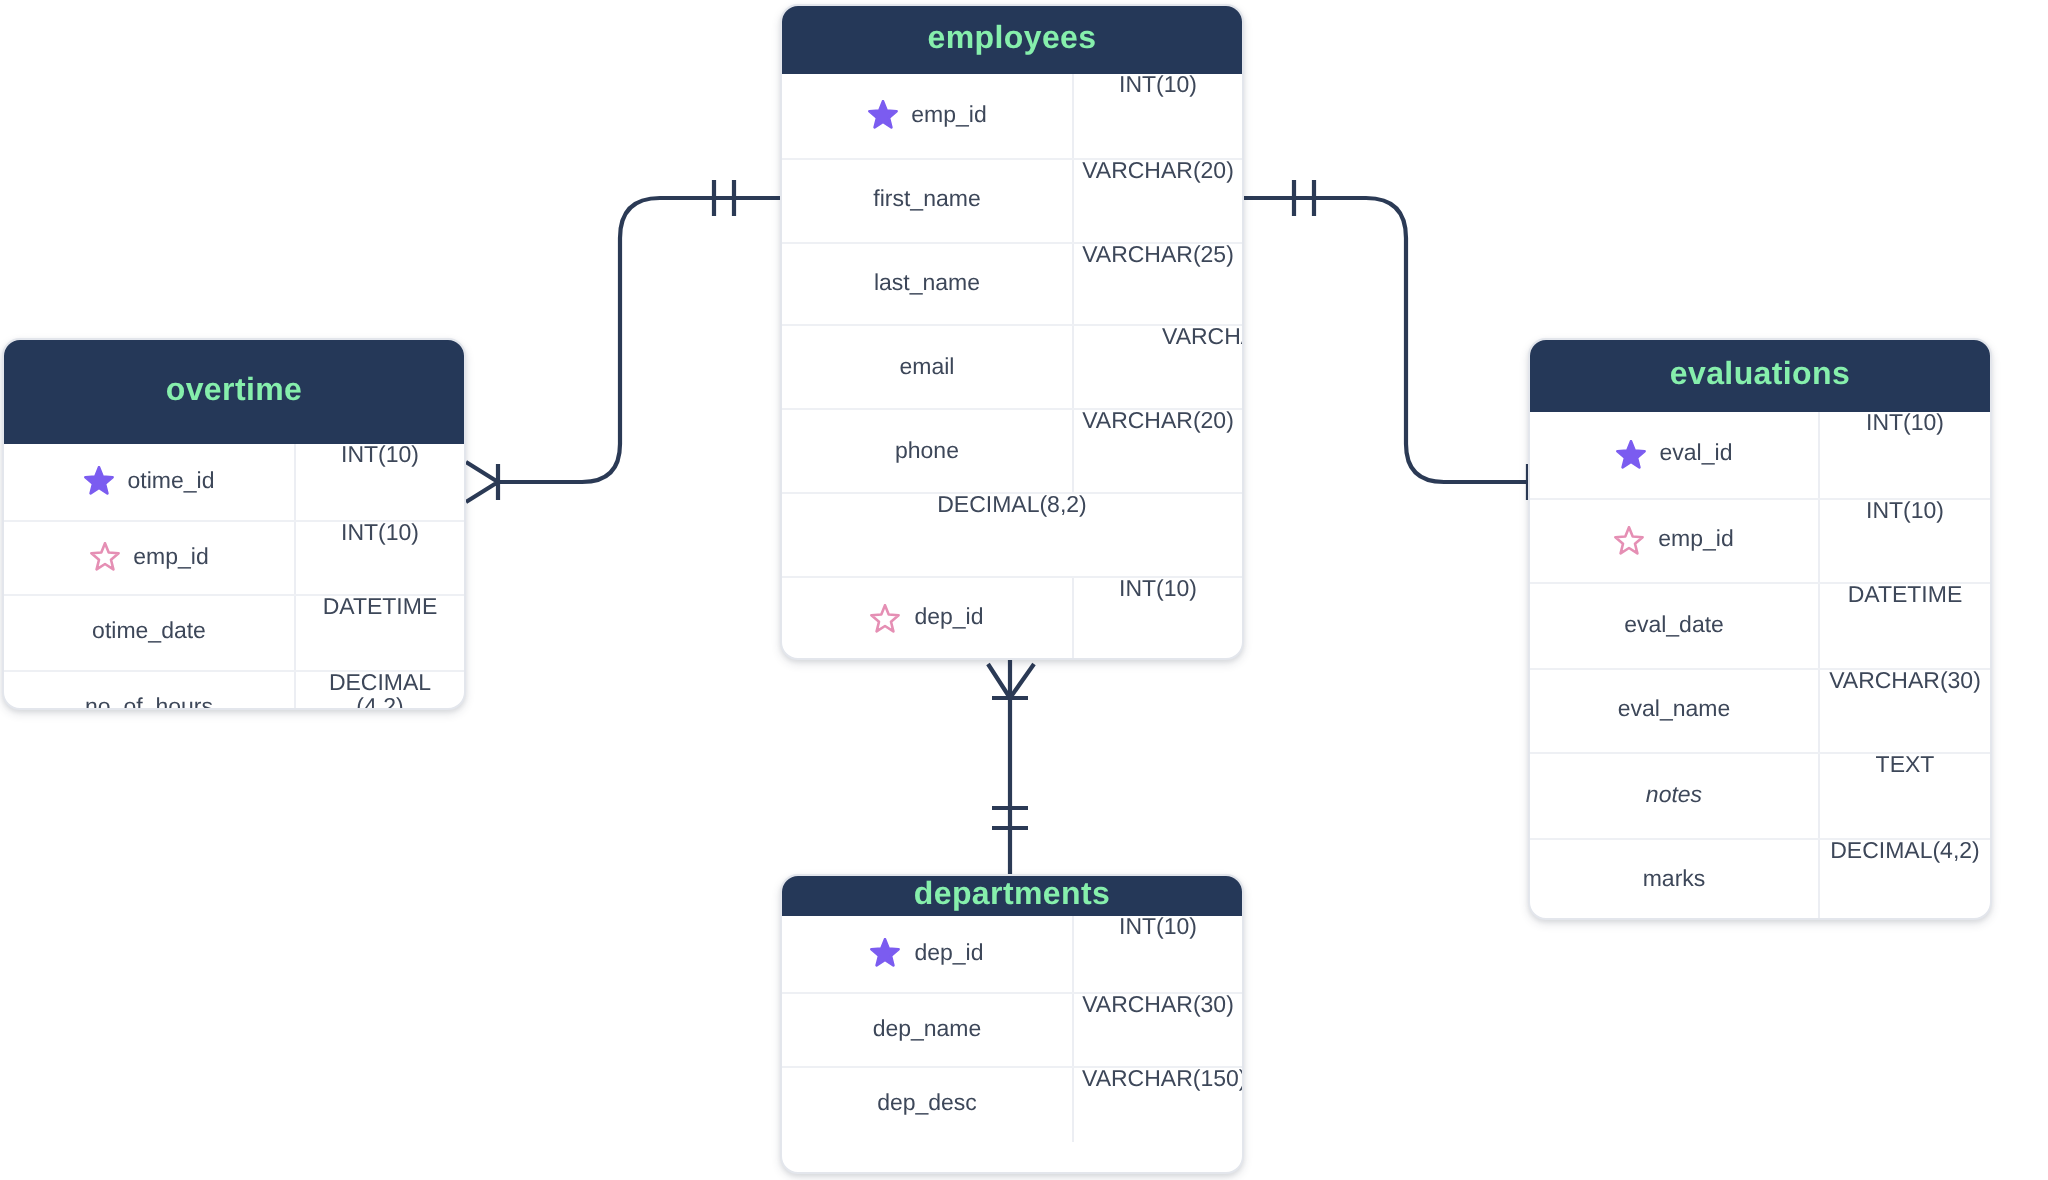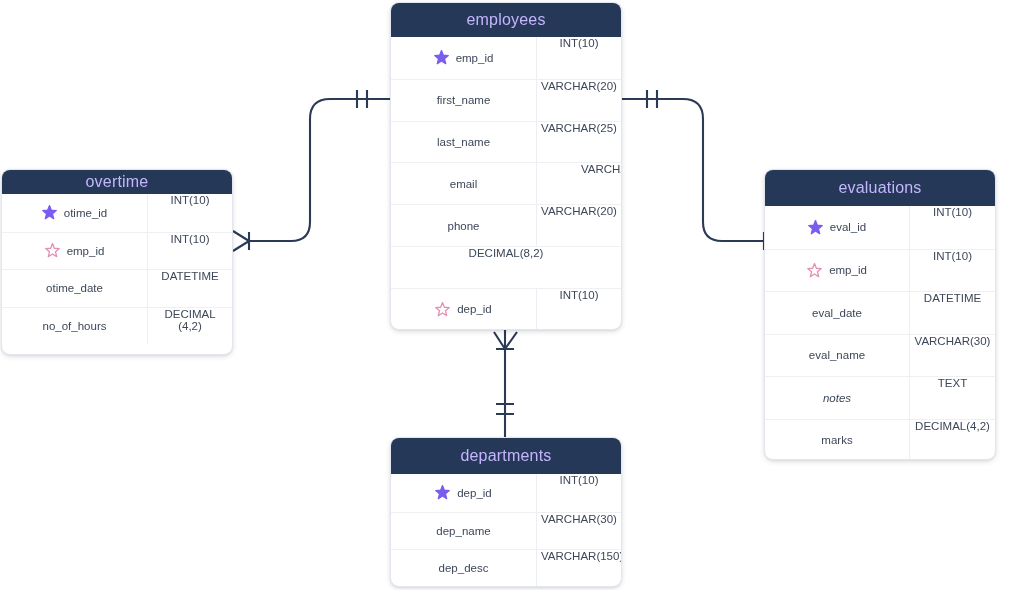--- a/index.html
+++ b/index.html
@@ -47,23 +47,23 @@
     z-index: 3;
     background: #ffffff;
     border-radius: 9px;
     border: 1px solid #e3e6ec;
     box-shadow: 0 2px 5px rgba(35,45,70,0.13), 0 1px 2px rgba(35,45,70,0.08);
     overflow: hidden;
     box-sizing: border-box;
   }
   .entity-header {
     background: #253858;
-    color: #c4b5fd;
+    color: #86efac;
     font-size: 16px;
-    font-weight: normal;
+    font-weight: bold;
     text-align: left;
     letter-spacing: 0.2px;
     display: flex;
     align-items: center;
     justify-content: center;
     box-sizing: border-box;
   }
   .entity-body {
     display: flex;
     flex-direction: column;
@@ -198,21 +198,21 @@
                 </svg></span>
               <span>dep_id</span>
             </div>
             <div class="field-type">
               <span>INT(10)</span>
             </div>
           </div>
         </div>
       </div>
       <div class="entity" style="left: 1px; top: 169px; width: 232px; height: 186px;">
-        <div class="entity-header" style="height: 24px;">overtime</div>
+        <div class="entity-header" style="height: 52px;">overtime</div>
         <div class="entity-body">
           <div class="field-row" style="height: 37.5px;">
             <div class="field-name" style="width: 146px; flex: 0 0 146px;">
               <span class="key-icon"><svg width="15" height="15" viewBox="0 0 15 15" xmlns="http://www.w3.org/2000/svg">
                   <path d="M7.5 0.6 L9.35 5.25 L14.3 5.6 L10.5 8.85 L11.7 13.7 L7.5 11.0 L3.3 13.7 L4.5 8.85 L0.7 5.6 L5.65 5.25 Z" fill="#7b5cf0" stroke="#7b5cf0" stroke-width="1.3" stroke-linejoin="round"></path>
                 </svg></span>
               <span>otime_id</span>
             </div>
             <div class="field-type">
               <span>INT(10)</span>
@@ -300,21 +300,21 @@
             <div class="field-name" style="width: 145px; flex: 0 0 145px;">
               <span>marks</span>
             </div>
             <div class="field-type">
               <span>DECIMAL(4,2)</span>
             </div>
           </div>
         </div>
       </div>
       <div class="entity" style="left: 390px; top: 437px; width: 232px; height: 150px;">
-        <div class="entity-header" style="height: 36px;">departments</div>
+        <div class="entity-header" style="height: 20px;">departments</div>
         <div class="entity-body">
           <div class="field-row" style="height: 37.5px;">
             <div class="field-name" style="width: 146px; flex: 0 0 146px;">
               <span class="key-icon"><svg width="15" height="15" viewBox="0 0 15 15" xmlns="http://www.w3.org/2000/svg">
                   <path d="M7.5 0.6 L9.35 5.25 L14.3 5.6 L10.5 8.85 L11.7 13.7 L7.5 11.0 L3.3 13.7 L4.5 8.85 L0.7 5.6 L5.65 5.25 Z" fill="#7b5cf0" stroke="#7b5cf0" stroke-width="1.3" stroke-linejoin="round"></path>
                 </svg></span>
               <span>dep_id</span>
             </div>
             <div class="field-type">
               <span>INT(10)</span>

